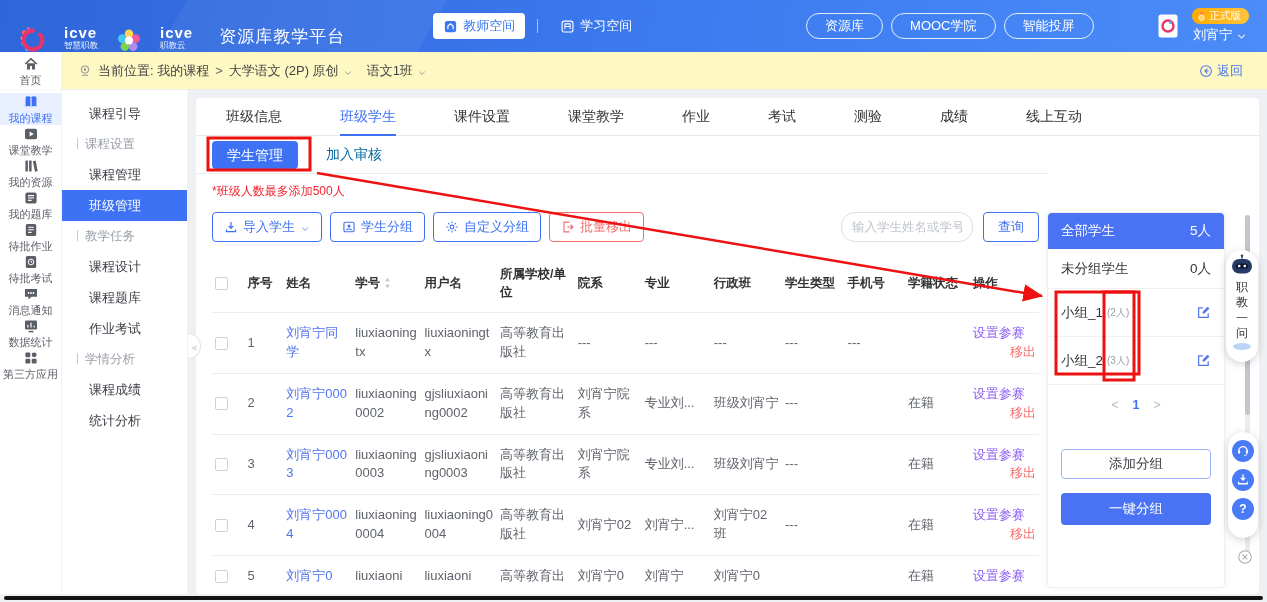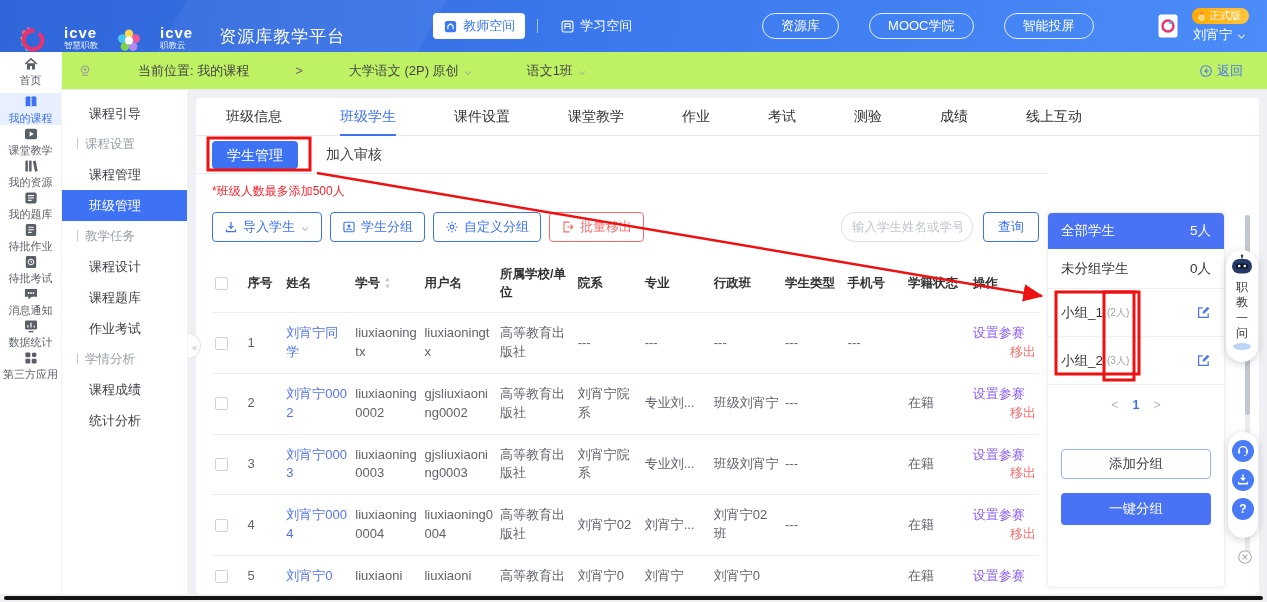--- a/index.html
+++ b/index.html
@@ -16,35 +16,35 @@
   .logo-texts { display:flex; flex-direction:column; line-height:1.05; color:#fff; }
   .logo-texts b { font-size:15px; letter-spacing:1px; }
   .logo-texts i { font-style:normal; font-size:8.5px; opacity:.92; }
   .app-title { color:#fff; font-size:17px; margin-left:10px; letter-spacing:1px; }
   .space-nav { display:flex; align-items:center; gap:12px; margin-left:88px; }
   .space-tab { display:flex; align-items:center; gap:5px; color:#fff; font-size:13px; padding:4px 10px; border-radius:4px; cursor:pointer; }
   .space-tab.active { background:#fff; color:#3a78f2; }
   .sp-ic { width:15px; height:15px; display:inline-block; }
   .sp-ic svg { width:100%; height:100%; }
   .sp-div { width:1px; height:14px; background:rgba(255,255,255,.55); }
-  .pill-links { display:flex; align-items:flex-end; gap:30px; margin-left:auto; margin-right:64px; }
+  .pill-links { display:flex; align-items:flex-end; gap:8px; margin-left:auto; margin-right:64px; }
   .pill { border:1px solid rgba(255,255,255,.85); border-radius:14px; height:26px; padding:0 18px; display:flex; align-items:center; color:#fff; font-size:13px; background:transparent; cursor:pointer; }
   .user-area { display:flex; align-items:center; gap:14px; }
   .doc-ic { width:20px; height:24px; display:inline-block; }
   .doc-ic svg { width:100%; height:100%; }
   .user-col { display:flex; flex-direction:column; align-items:center; gap:2px; }
   .ver-badge { display:flex; align-items:center; gap:3px; background:linear-gradient(90deg,#ffaa00,#ffc53d); color:#fff; font-size:10.5px; border-radius:9px; height:16px; padding:0 8px 0 4px; }
   .ver-badge .m-ic { width:11px; height:11px; }
   .ver-badge .m-ic svg { width:100%; height:100%; }
   .uname { color:#fff; font-size:13px; display:flex; align-items:center; gap:4px; cursor:pointer; }
   .uname .ch-ic { width:11px; height:11px; opacity:.9; }
   .uname .ch-ic svg { width:100%; height:100%; }
 
   
-  .breadcrumb { position:absolute; top:52px; left:62px; right:0; height:38px; background:#bef264; border-bottom:1px solid #ececec; display:flex; align-items:center; padding:0 24px 0 16px; color:#444; font-size:13px; z-index:3;gap:40px; }
+  .breadcrumb { position:absolute; top:52px; left:62px; right:0; height:38px; background:#fef9c3; border-bottom:1px solid #ececec; display:flex; align-items:center; padding:0 24px 0 16px; color:#444; font-size:13px; z-index:3; }
   .bc-ic { width:14px; height:14px; color:#9a9a9a; margin-right:6px; }
   .bc-ic svg { width:100%; height:100%; }
   .bc-sep { margin:0 6px; color:#666; }
   .bc-drop { display:flex; align-items:center; gap:4px; cursor:pointer; }
   .bc-drop .ch-ic { width:10px; height:10px; color:#999; }
   .bc-drop .ch-ic svg { width:100%; height:100%; }
   .bc-class { margin-left:14px; }
   .back-link { margin-left:auto; color:#4d77f0; display:flex; align-items:center; gap:4px; cursor:pointer; }
   .back-link .bk-ic { width:14px; height:14px; }
   .back-link .bk-ic svg { width:100%; height:100%; }
@@ -68,21 +68,21 @@
   .collapse-handle .ic { width:10px; height:10px; }
   .collapse-handle .ic svg { width:100%; height:100%; }
 
   
   .content { position:absolute; top:90px; left:188px; right:0; bottom:0; padding:8px 8px 0 8px; }
   .panel { position:relative; background:#fff; border-radius:4px; height:496px; overflow:hidden; }
   .tabs-row { height:38px; display:flex; align-items:center; gap:58px; padding-left:30px; border-bottom:1px solid #e8e8e8; }
   .tab { font-size:14px; color:#333; height:38px; line-height:36px; cursor:pointer; border-bottom:2px solid transparent; white-space:nowrap; }
   .tab.active { color:#3e72f4; border-bottom-color:#3e72f4; }
   .subtab-row { height:38px; display:flex; align-items:center; gap:28px; padding-left:16px; border-bottom:1px solid #ececec; }
-  .subtab { font-size:14px; color:#404040; cursor:pointer; }
+  .subtab { font-size:14px; color:#0369a1; cursor:pointer; }
   .subtab.active { background:#3e72f4; color:#fff; border-radius:4px; height:28px; line-height:28px; padding:0 15px; }
   .left-area { margin-right:212px; }
   .note { color:#f5222d; font-size:12px; margin:9px 0 0 16px; }
   .toolbar { display:flex; align-items:center; gap:4px; margin:12px 8px 0 16px; }
   .tbtn { display:flex; align-items:center; gap:5px; height:30px; padding:0 11px; border:1px solid #3e72f4; color:#3e72f4; background:#fff; border-radius:4px; font-size:13px; cursor:pointer; white-space:nowrap; }
   .tbtn.red { border-color:#f56c6c; color:#f56c6c; }
   .tbtn .ic { width:14px; height:14px; }
   .tbtn .ic svg { width:100%; height:100%; }
   .tbtn .ch-ic { width:10px; height:10px; opacity:.8; }
   .tbtn .ch-ic svg { width:100%; height:100%; }

